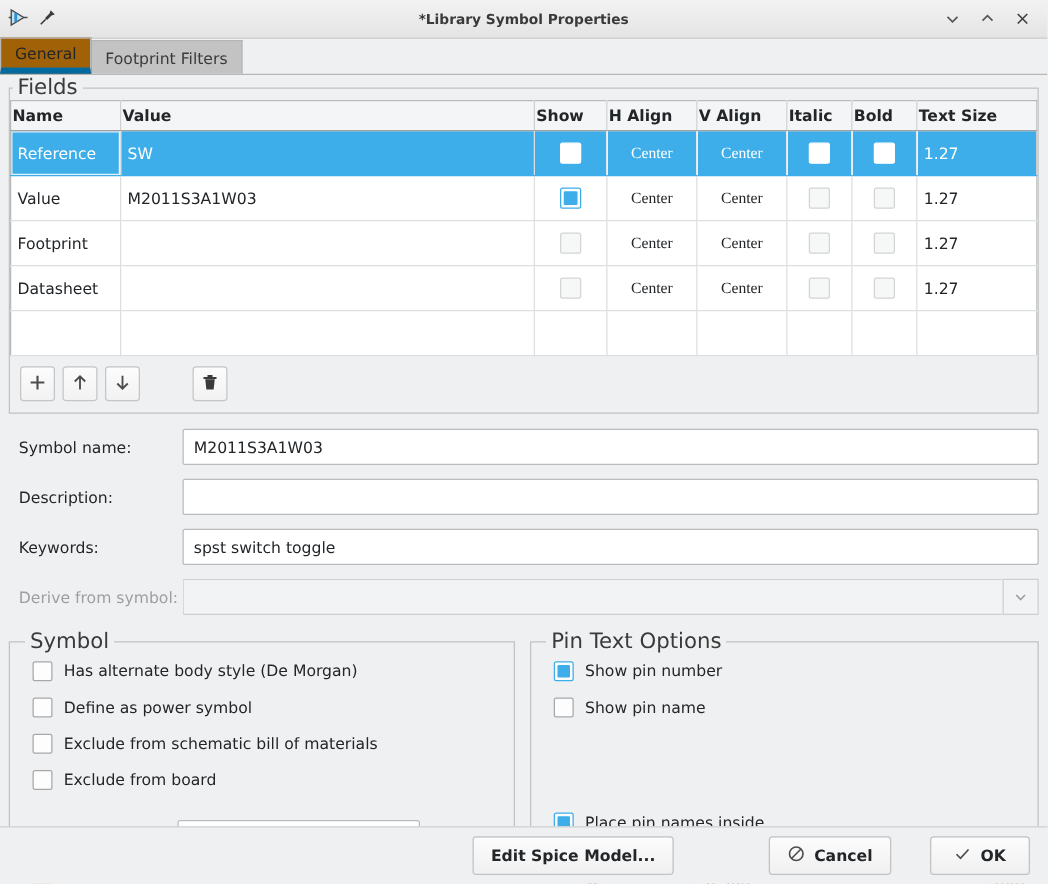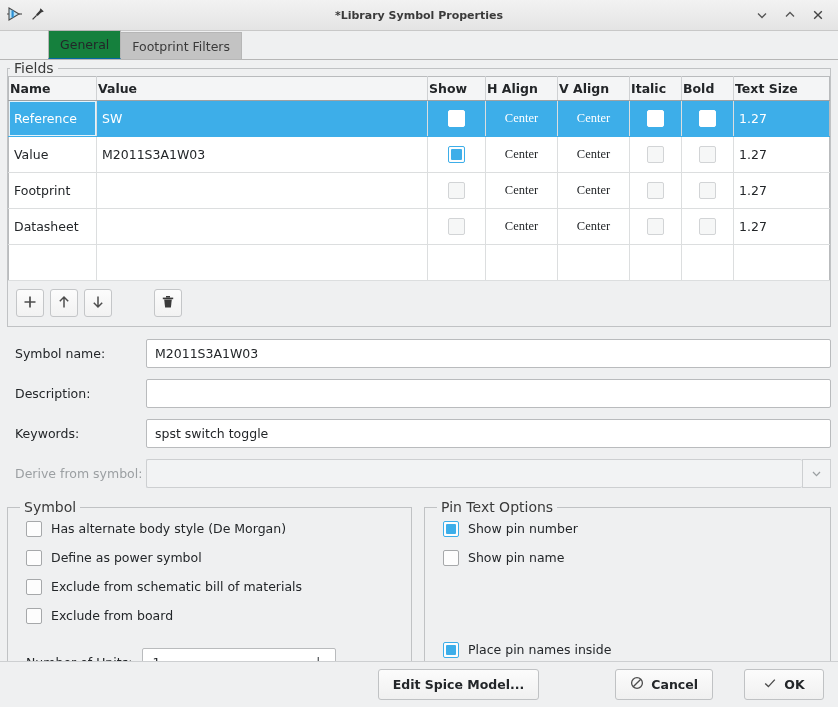--- a/index.html
+++ b/index.html
@@ -44,39 +44,38 @@
     height: 27px; padding: 0 11px;
     display: flex; align-items: center;
     font-size: 12.5px;
     border: 1px solid #b6b6b6;
     border-bottom: none;
     background: #c3c3c3;
     color: #3a3a3a;
     margin-right: -1px;
   }
   .tab.active {
-    background: #15803d;
+    background: #a16207;
     color: #232629;
     position: relative; z-index: 3;
     height: 29px;
-    border-bottom: 1px solid #0369a1;
-    margin-left: 48px;
+    border-bottom: 5px solid #0369a1;
   }
 
   
   .content { padding: 0 7px; position: relative; }
 
   fieldset.grp {
     border: 1px solid #c0c2c4;
     border-radius: 0;
     margin: 0; padding: 0;
   }
   fieldset.grp > legend {
     padding: 0 4px; margin-left: 2px;
-    font-size: 14px; color: #3a3a3a;
+    font-size: 17px; color: #3a3a3a;
   }
 
   
   .fields-wrap { margin-top: 7px; }
   table.fields {
     width: 100%; border-collapse: collapse;
     background: #fff; table-layout: fixed;
     border: 1px solid #b9bbbd;
   }
   table.fields th {

